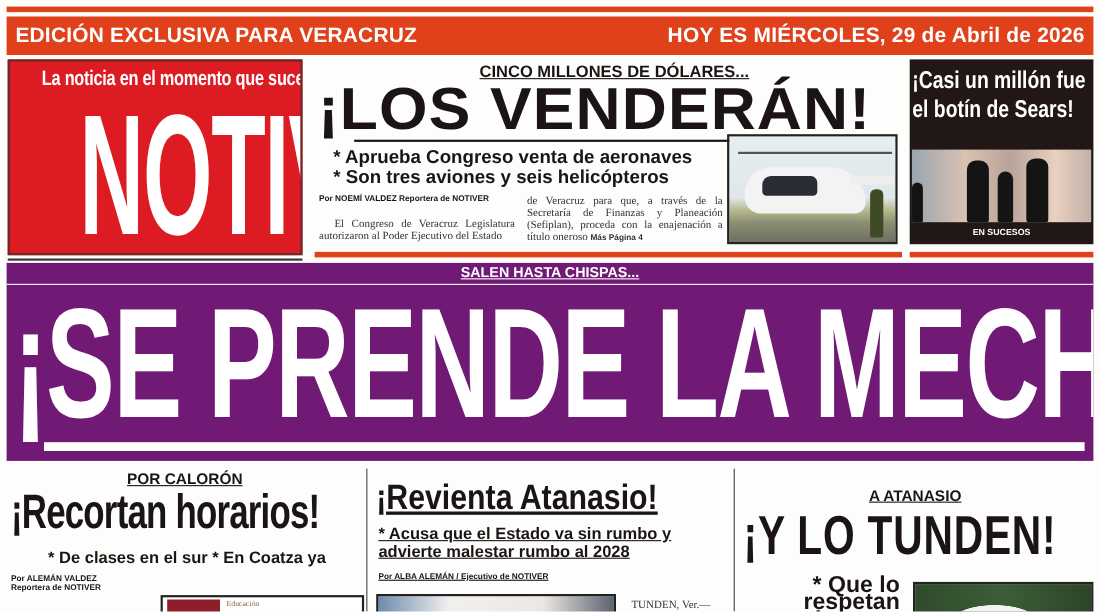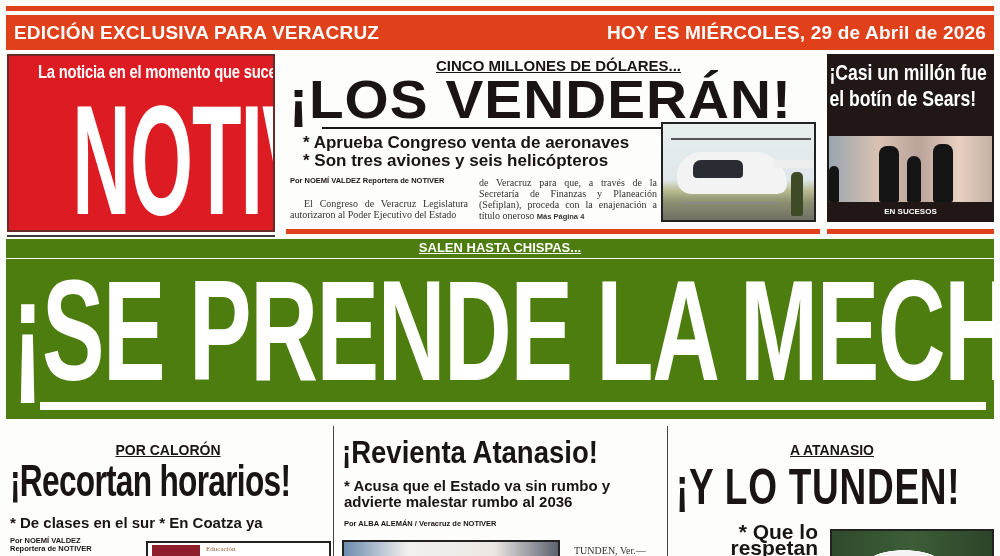--- a/index.html
+++ b/index.html
@@ -32,34 +32,34 @@
   .heli .skid { position: absolute; left: 20px; top: 78px; width: 96px; height: 2px; background: #888; }
   .center-rule { position: absolute; left: 286px; top: 229px; width: 534px; height: 5px; background: #e0401a; }
 
   .sears { position: absolute; left: 827px; top: 54px; width: 167px; height: 168px; background: #211717; color: #fff; overflow: hidden; }
   .sears .hl { font-weight: bold; font-size: 22px; line-height: 26px; transform: scaleX(0.8); transform-origin: left; white-space: nowrap; padding: 6px 0 0 3px; }
   .sears .photo { position: absolute; left: 2px; top: 82px; width: 163px; height: 66px; background: linear-gradient(90deg, #9aa5b0 0%, #d9c2b2 30%, #b9a39a 55%, #e9d0c0 80%, #c3b0a6 100%); }
   .sears .sil { position: absolute; background: #141414; border-radius: 8px 8px 2px 2px; }
   .sears .label { position: absolute; left: 0; bottom: 6px; width: 100%; text-align: center; font-size: 8px; font-weight: bold; }
   .sears-rule { position: absolute; left: 827px; top: 229px; width: 167px; height: 5px; background: #e0401a; }
 
-  .mega { position: absolute; left: 6px; top: 239px; width: 988px; height: 180px; background: #4d7c0f; color: #fff; overflow: hidden; }
+  .mega { position: absolute; left: 6px; top: 239px; width: 988px; height: 180px; background: #701a75; color: #fff; overflow: hidden; }
   .mega .kicker { position: absolute; left: 0; top: 1px; width: 100%; text-align: center; font-size: 13px; font-weight: bold; text-decoration: underline; }
   .mega .divider { position: absolute; left: 0; top: 19px; width: 100%; height: 1px; background: #fff; }
   .mega .hl { position: absolute; left: 6px; top: 12px; font-weight: bold; font-size: 142px; line-height: 160px; white-space: nowrap; transform: scaleX(0.66); transform-origin: left; letter-spacing: -2px; }
   .mega .underbar { position: absolute; left: 34px; top: 163px; width: 946px; height: 8px; background: #fff; }
 
   .col { position: absolute; top: 424px; height: 132px; }
   .vrule { position: absolute; top: 426px; width: 1px; height: 130px; background: #444; }
   .col1 { left: 6px; width: 324px; }
-  .col2 { left: 336px; width: 330px; }
+  .col2 { left: 336px; width: 330px; text-decoration: underline; }
   .col3 { left: 670px; width: 324px; }
-  .kicker-sm { text-align: center; font-weight: bold; font-size: 14px; text-decoration: underline; margin-top: 18px; }
+  .kicker-sm { text-align: center; font-weight: bold; font-size: 14px; text-decoration: underline; margin-top: 3px; }
   .hl-c1 { font-weight: bold; font-size: 44px; line-height: 46px; white-space: nowrap; transform: scaleX(0.72); transform-origin: left; letter-spacing: -1px; margin-left: 4px; }
-  .sub-c1 { font-weight: bold; font-size: 15px; margin: 10px 0 0 4px; white-space: nowrap; }
+  .sub-c1 { font-weight: bold; font-size: 15px; margin: 10px 0 0 4px; white-space: nowrap; text-align: center; }
   .by-c1 { font-weight: bold; font-size: 7.5px; line-height: 8px; margin: 6px 0 0 4px; }
   .edu-img { position: absolute; left: 140px; top: 117px; width: 185px; height: 20px; border: 2px solid #222; background: #fff; }
   .edu-img .red { position: absolute; left: 4px; top: 2px; width: 48px; height: 12px; background: #8e1f2a; }
   .edu-img .edu { position: absolute; left: 58px; top: 2px; font-size: 7px; color: #8e5a36; font-family: "Liberation Serif", serif; }
   .hl-c2 { font-weight: bold; font-size: 32px; line-height: 36px; white-space: nowrap; transform: scaleX(0.86); transform-origin: left; margin: 10px 0 0 6px; }
   .sub-c2 { font-weight: bold; font-size: 15px; line-height: 16px; margin: 8px 0 0 8px; }
   .by-c2 { font-weight: bold; font-size: 7.5px; margin: 9px 0 0 8px; }
   .photo-c2 { position: absolute; left: 6px; top: 116px; width: 218px; height: 20px; border: 2px solid #222; background: linear-gradient(90deg, #6d8cae 0%, #f2f0ee 30%, #ece7e3 70%, #5b6270 100%); }
   .xalapa { position: absolute; left: 238px; top: 121px; font-family: "Liberation Serif", serif; font-size: 10px; color: #333; }
   .hl-c3 { font-weight: bold; font-size: 50px; line-height: 54px; white-space: nowrap; transform: scaleX(0.74); transform-origin: left; margin: 2px 0 0 6px; letter-spacing: 1px; }
@@ -125,34 +125,34 @@
   <div class="divider"></div>
   <div class="hl">¡SE PRENDE LA MECHA!</div>
   <div class="underbar"></div>
 </div>
 
 <div class="col col1">
   <div class="kicker-sm">POR CALORÓN</div>
   <div class="hl-c1">¡Recortan horarios!</div>
   <div class="sub-c1">* De clases en el sur * En Coatza ya</div>
   <div class="by-c1">
-    <div>Por NOEMÍ VALDEZ</div>
+    <div>Por ALEMÁN VALDEZ</div>
     <div>Reportera de NOTIVER</div>
   </div>
   <div class="edu-img">
     <div class="red"></div>
     <div class="edu">Educación</div>
   </div>
 </div>
 <div class="vrule" style="left:333px;"></div>
 
 <div class="col col2">
   <div class="hl-c2">¡Revienta Atanasio!</div>
-  <div class="sub-c2">* Acusa que el Estado va sin rumbo y advierte malestar rumbo al 2036</div>
-  <div class="by-c2">Por ALBA ALEMÁN / Veracruz de NOTIVER</div>
+  <div class="sub-c2">* Acusa que el Estado va sin rumbo y advierte malestar rumbo al 2028</div>
+  <div class="by-c2">Por ALBA ALEMÁN / Ejecutivo de NOTIVER</div>
   <div class="photo-c2"></div>
   <div class="xalapa">TUNDEN, Ver.—</div>
 </div>
 <div class="vrule" style="left:667px;"></div>
 
 <div class="col col3">
   <div class="kicker-sm" style="margin-top:18px;">A ATANASIO</div>
   <div class="hl-c3">¡Y LO TUNDEN!</div>
   <div class="sub-c3" style="width:140px;">* Que lo respetan mucho pero</div>
   <div class="photo-c3"></div>

